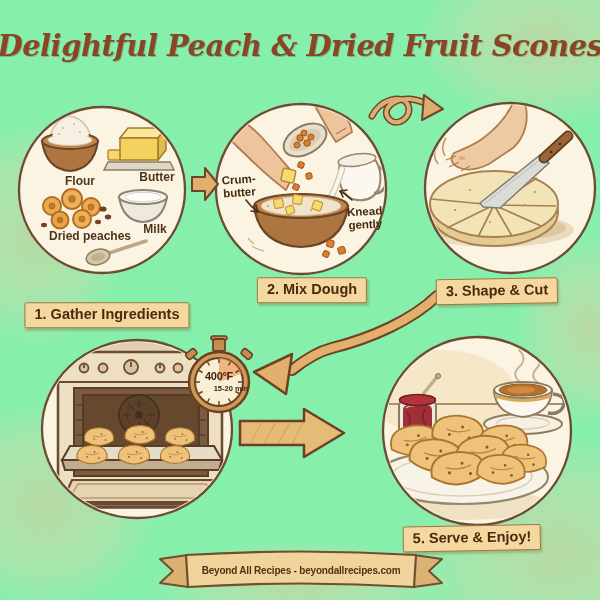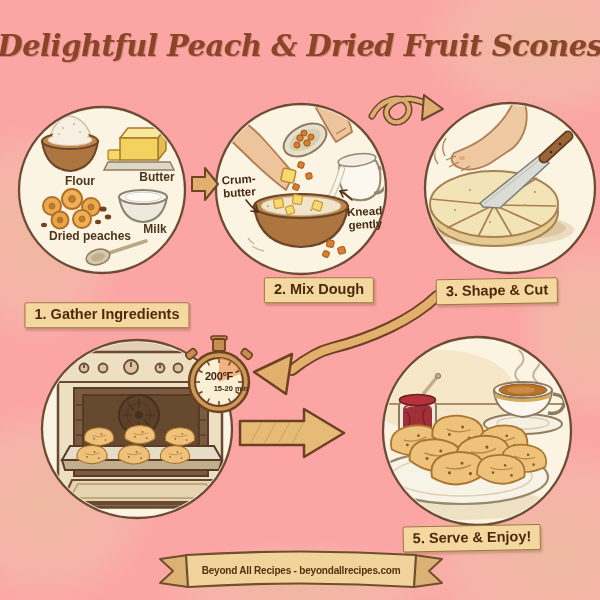--- a/index.html
+++ b/index.html
@@ -1,18 +1,18 @@
 <!DOCTYPE html>
 <html><head>
 <meta charset="utf-8">
 <style>
   html,body{margin:0;padding:0;}
   .poster{
     position:relative;width:600px;height:600px;overflow:hidden;
-    background:#fca5a5;
+    background:#86efac;
     font-family:"Liberation Sans",sans-serif;
   }
   .art{position:absolute;left:0;top:0;width:600px;height:600px;}
   .txt{position:absolute;white-space:nowrap;color:#4f2c10;}
   .center{transform:translate(-50%,-50%);}
   .title{
     font-family:"DejaVu Serif",serif;font-style:italic;font-weight:bold;
     font-size:29px;color:#8a4526;letter-spacing:-0.5px;
     text-shadow:1px 1px 0 rgba(99,44,14,.28);
   }
@@ -389,22 +389,22 @@
 
   <div class="ann" style="left:239px;top:186px;">
     <span>Crum-</span>
     <span>butter</span>
   </div>
   <div class="ann" style="left:365px;top:218px;transform:translate(-50%,-50%) rotate(-3deg);">
     <span>Knead</span>
     <span>gently</span>
   </div>
 
-  <div class="txt timer-temp center" style="left:219px;top:376px;">200°F</div>
+  <div class="txt timer-temp center" style="left:219px;top:376px;">400°F</div>
   <div class="txt timer-time center" style="left:219px;top:388px;">15-20 min</div>
 
   <div class="txt step-label center" style="left:107px;top:290px;margin-top:25px;">1. Gather Ingredients</div>
-  <div class="txt step-label center" style="left:319px;top:290px;">2. Mix Dough</div>
+  <div class="txt step-label center" style="left:312px;top:290px;">2. Mix Dough</div>
   <div class="txt step-label center" style="left:497px;top:291px;transform:translate(-50%,-50%) rotate(-1deg);">3. Shape &amp; Cut</div>
   <div class="txt step-label center" style="left:472px;top:538px;transform:translate(-50%,-50%) rotate(-1deg);">5. Serve &amp; Enjoy!</div>
 
   <div class="txt banner-text center" style="left:301px;top:570px;">Beyond All Recipes - beyondallrecipes.com</div>
 </div>
 
 </body></html>

